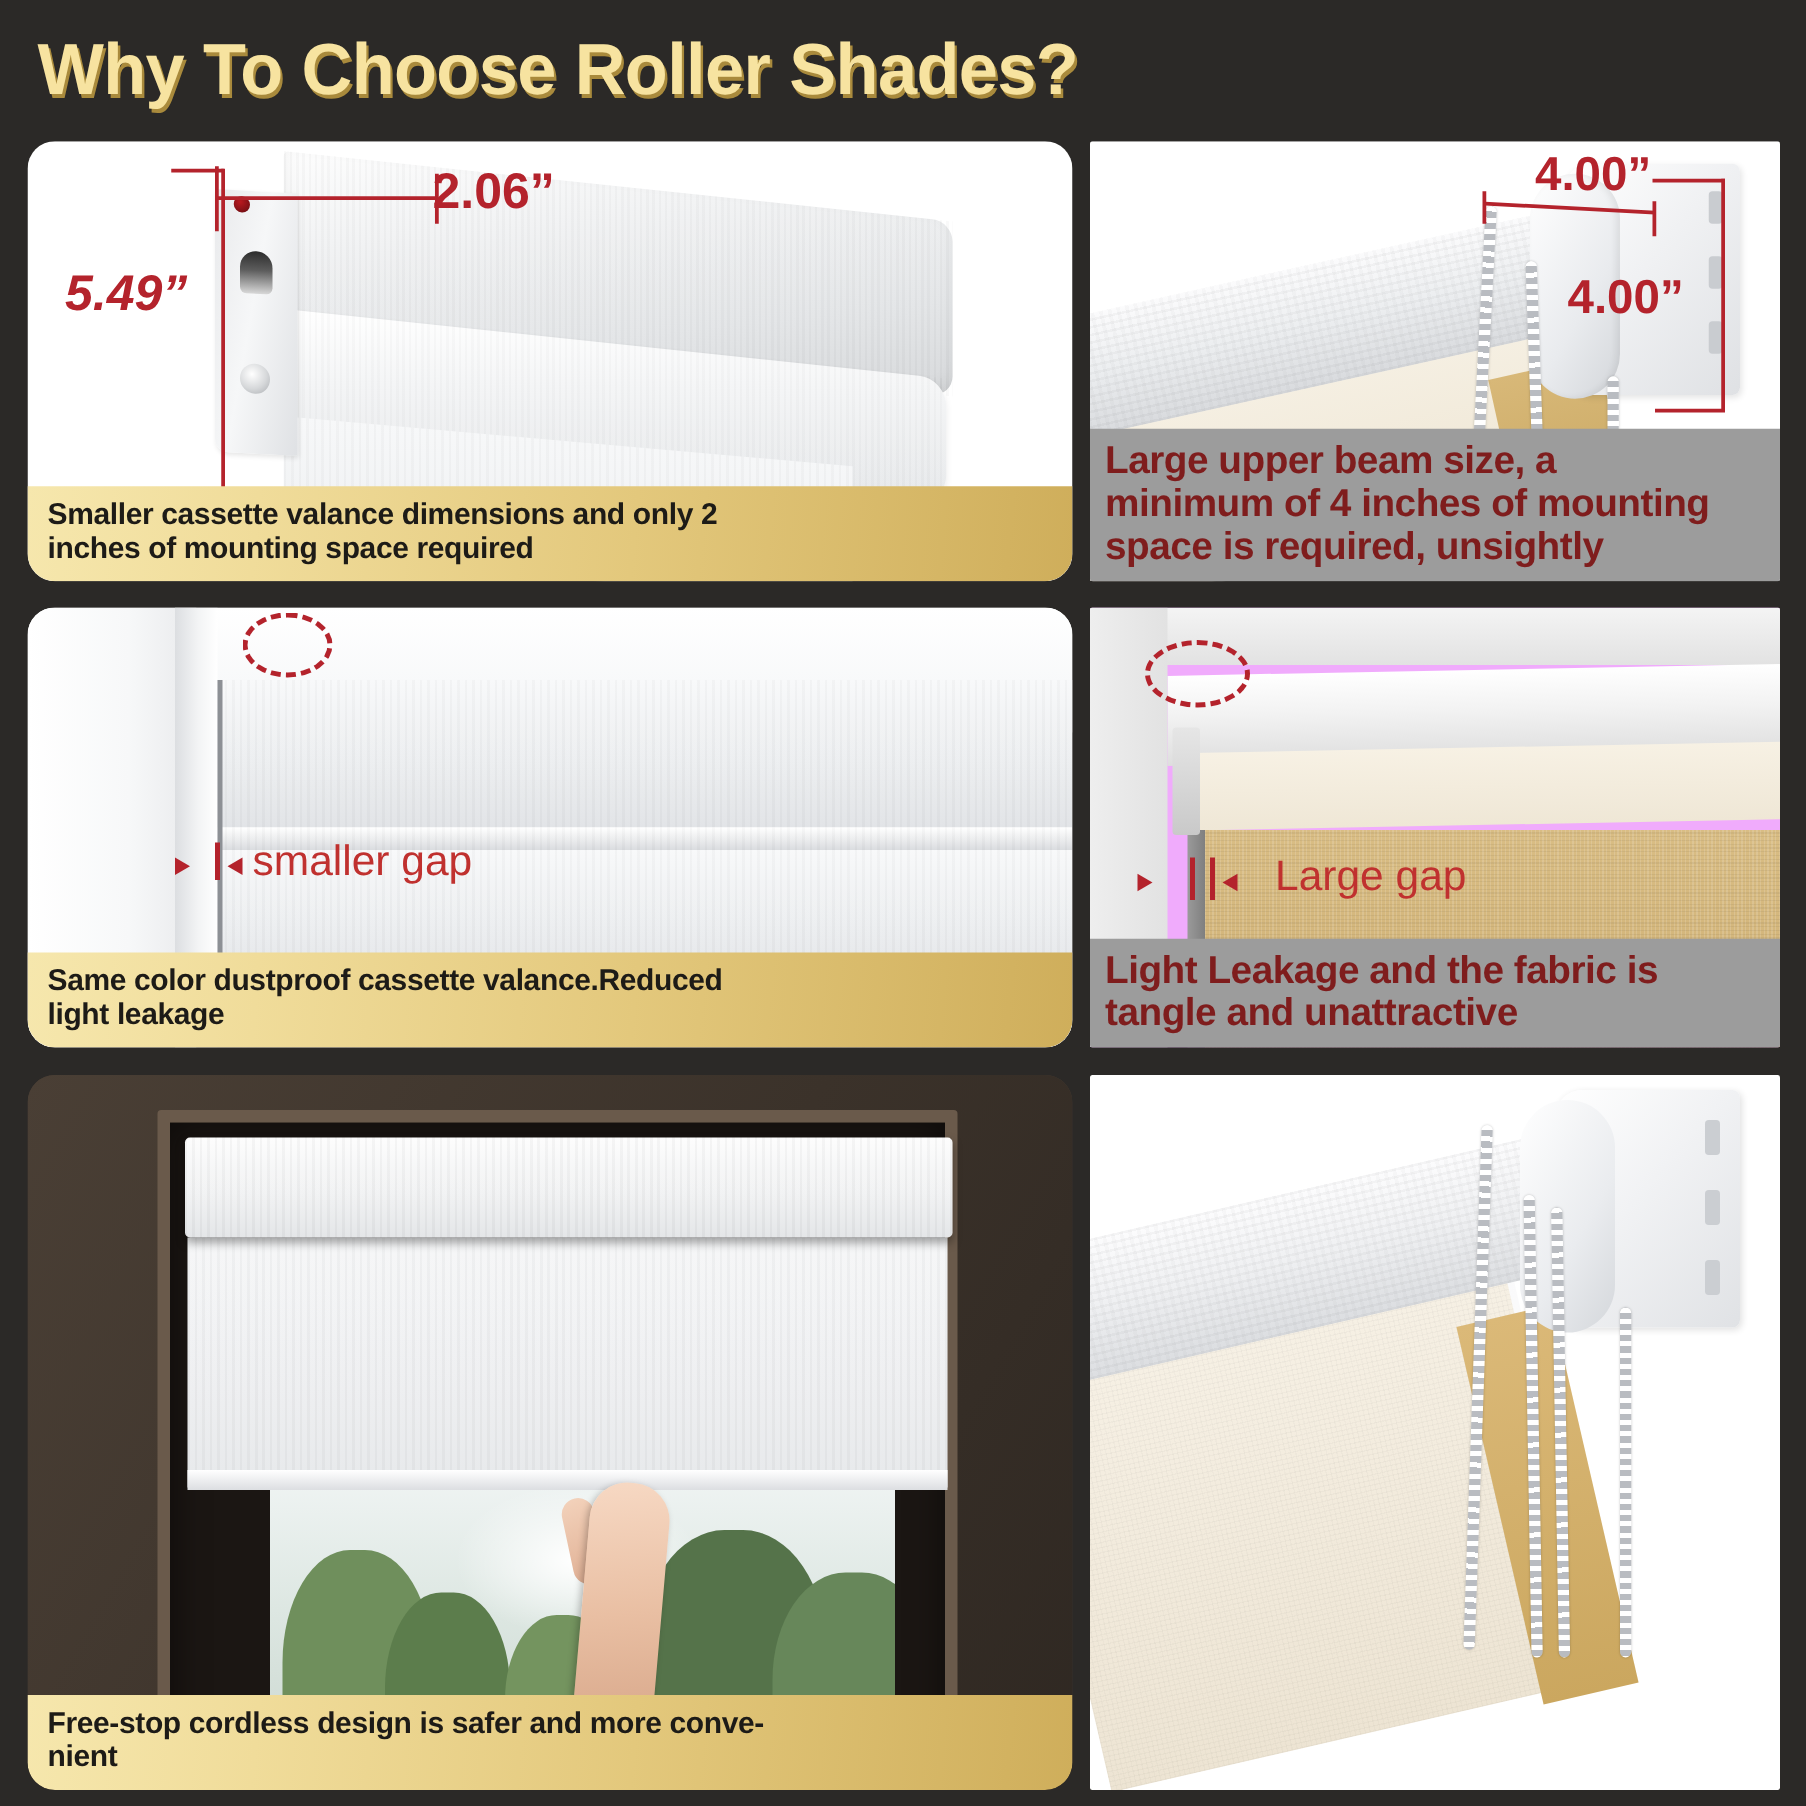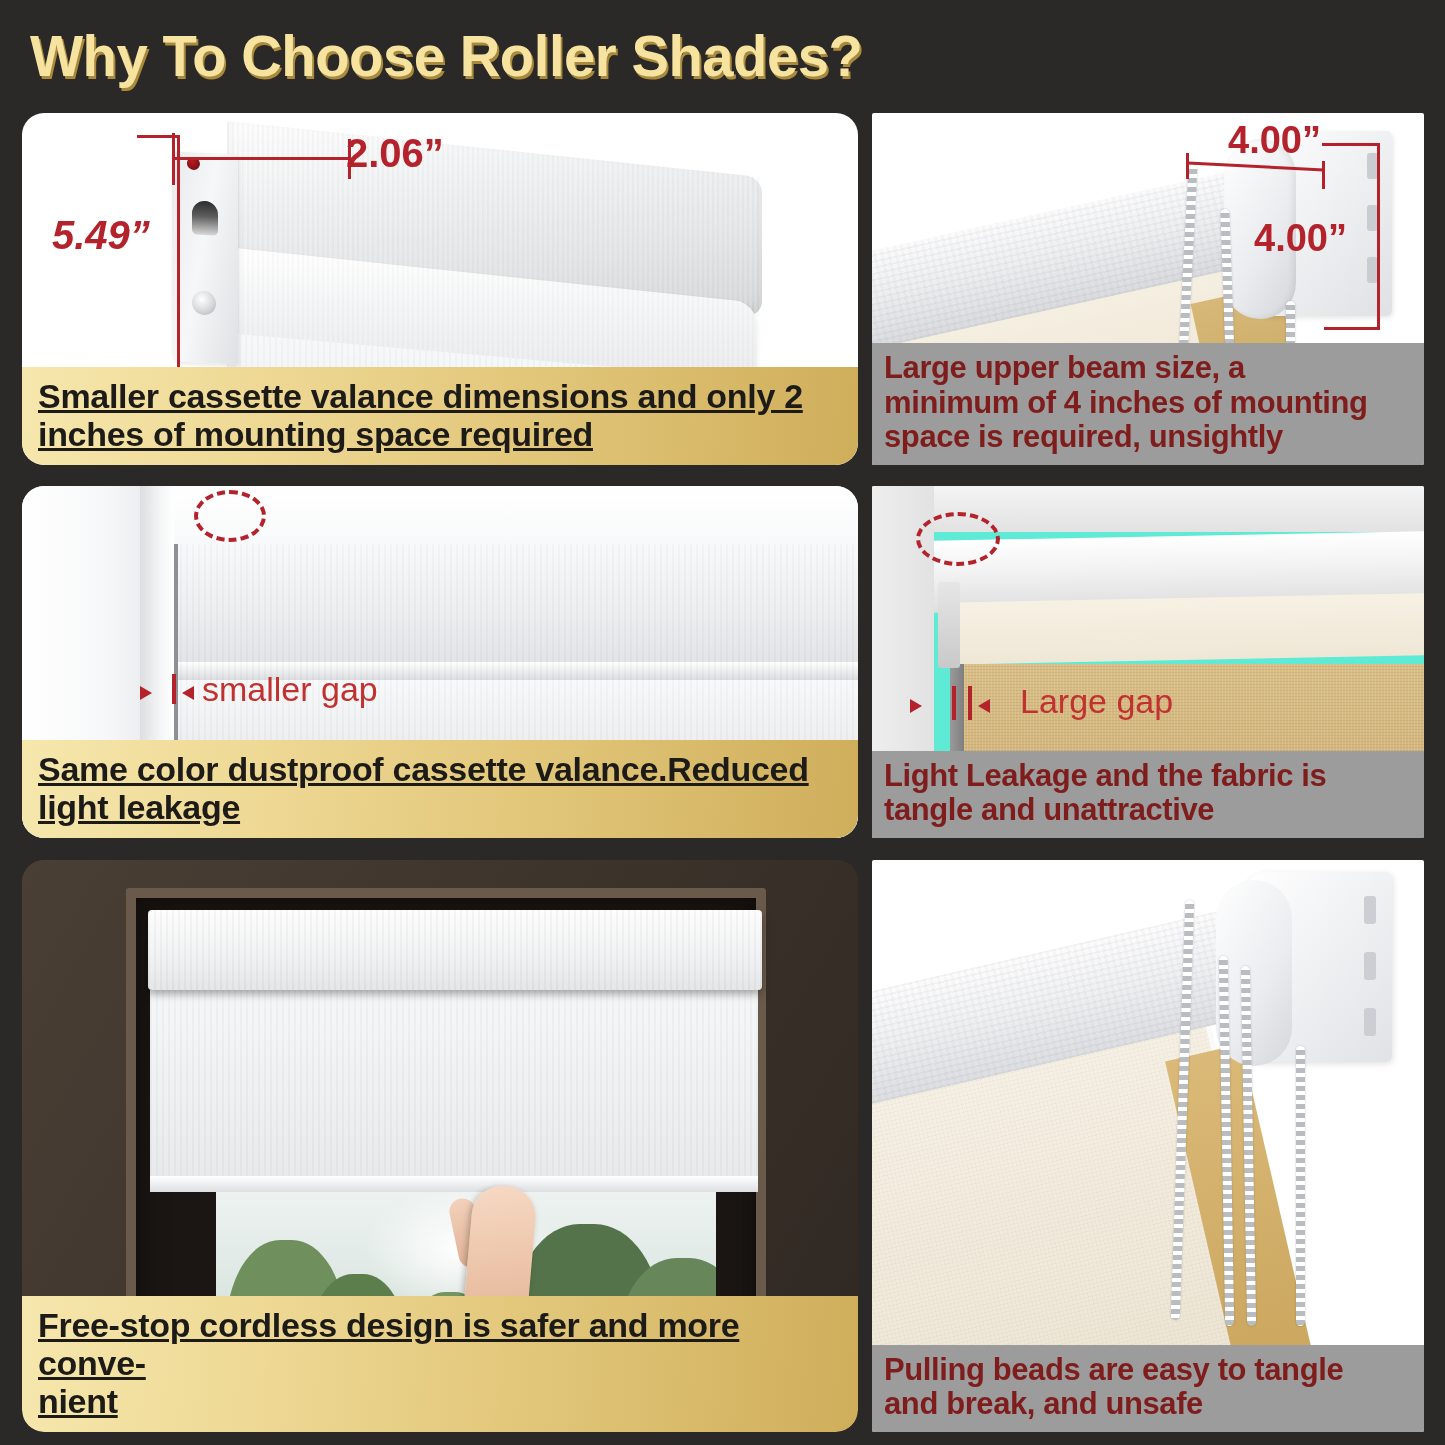--- a/index.html
+++ b/index.html
@@ -47,25 +47,24 @@
   .cap {
     position: absolute; left: 0; right: 0; bottom: 0;
     padding: 10px 14px 12px 16px;
     font-weight: bold;
     line-height: 1.12;
     z-index: 30;
   }
   .cap.gold {
     background: linear-gradient(95deg,#f6e7ad 0%,#f0dc9a 22%,#e3c87c 58%,#cfae5b 100%);
     color: #1d1b17;
-    font-size: 34px;
+    font-size: 24px;
     letter-spacing: -0.3px;
     border-bottom-left-radius: 22px;
     border-bottom-right-radius: 22px;
-    text-decoration: underline;
   }
   .cap.gray {
     background: #9c9c9c;
     color: #7f1d1d;
     font-size: 31px;
     letter-spacing: -0.4px;
     padding: 8px 10px 10px 12px;
   }
   .cap span { display: block; }
 
@@ -210,21 +209,21 @@
   }
   .shade-slat::after{
     content:""; position:absolute; inset:0;
     background: repeating-linear-gradient(90deg, rgba(0,0,0,.022) 0 2px, rgba(255,255,255,.04) 2px 6px);
   }
   .dashed-circle {
     position:absolute; border:4px dashed #b4232c; border-radius:50%;
   }
 
   
-  .p4-bg { position:absolute; inset:0; background:#5eead4; }
+  .p4-bg { position:absolute; inset:0; background:#f0abfc; }
   .p4-wall { position:absolute; left:0; top:0; width:62px; height:100%;
     background: linear-gradient(90deg,#eeeeee 0%,#e2e2e2 100%); }
   .p4-toprail { position:absolute; left:0; top:0; right:0; height:46px;
     background: linear-gradient(180deg,#f4f4f4 0%,#e2e2e2 100%); }
   .p4-beam {
     position:absolute; left:62px; top:50px; right:0; height:72px;
     background: linear-gradient(180deg,#ffffff 0%,#f2f2f2 45%,#dedede 100%);
     transform: skewY(-1.1deg);
   }
   .p4-valance {
@@ -504,19 +503,15 @@
         <span class="notch" style="top:24px;"></span>
         <span class="notch" style="top:80px;"></span>
         <span class="notch" style="top:136px;"></span>
       </div>
       <div class="p6-endcap"></div>
       <div class="bead-chain" style="left:306px; top:40px; height:420px; transform:rotate(2deg);"></div>
       <div class="bead-chain" style="left:350px; top:96px; height:370px; transform:rotate(-1deg);"></div>
       <div class="bead-chain" style="left:372px; top:106px; height:360px; transform:rotate(-1deg);"></div>
       <div class="bead-chain" style="left:424px; top:186px; height:280px;"></div>
     </div>
-    <div class="cap gray">
-      <span>Pulling beads are easy to tangle</span>
-      <span>and break, and unsafe</span>
-    </div>
   </div>
 
 </div>
 
 </body></html>

